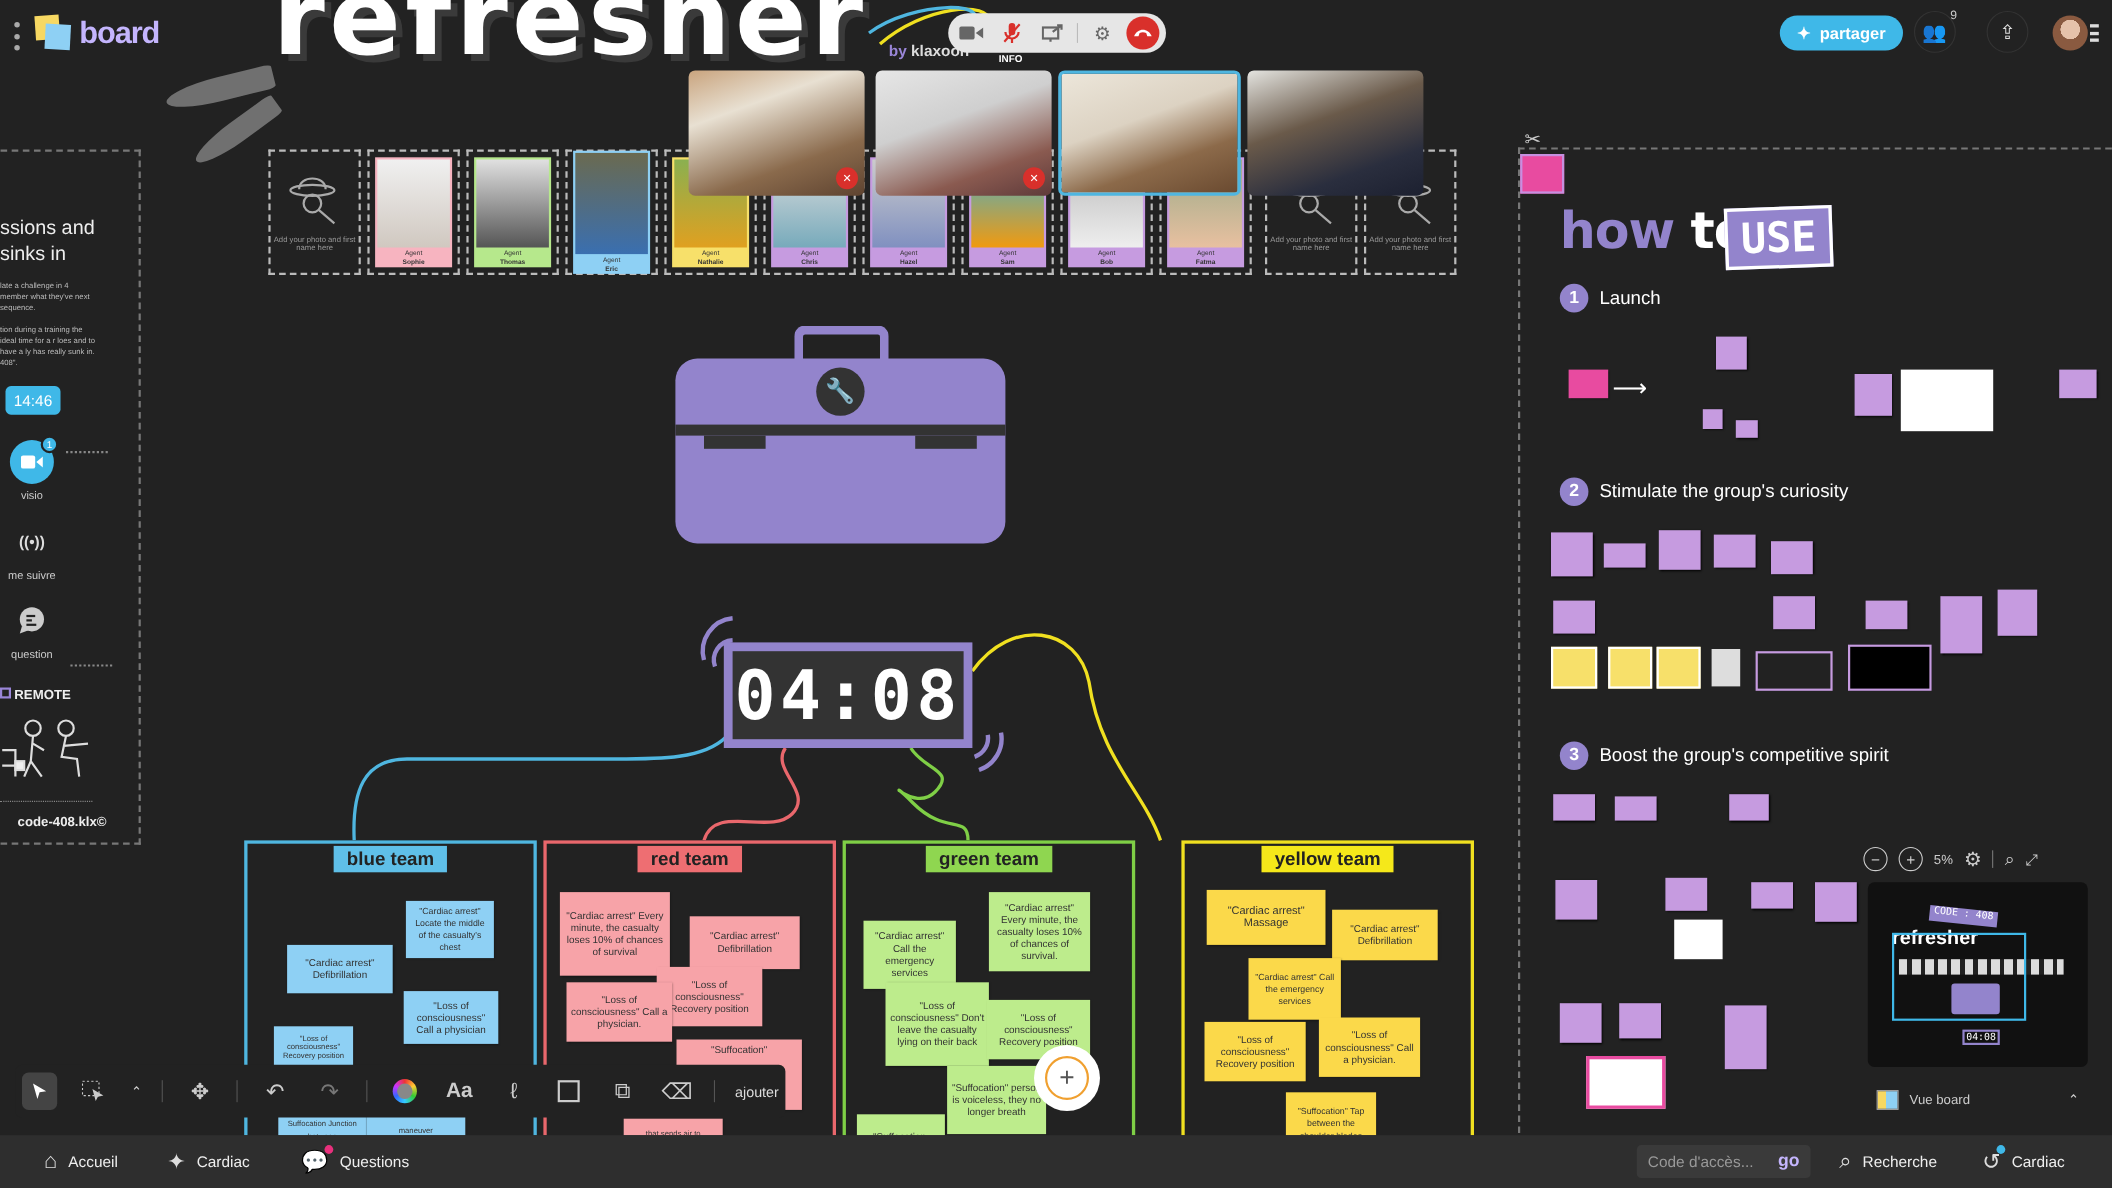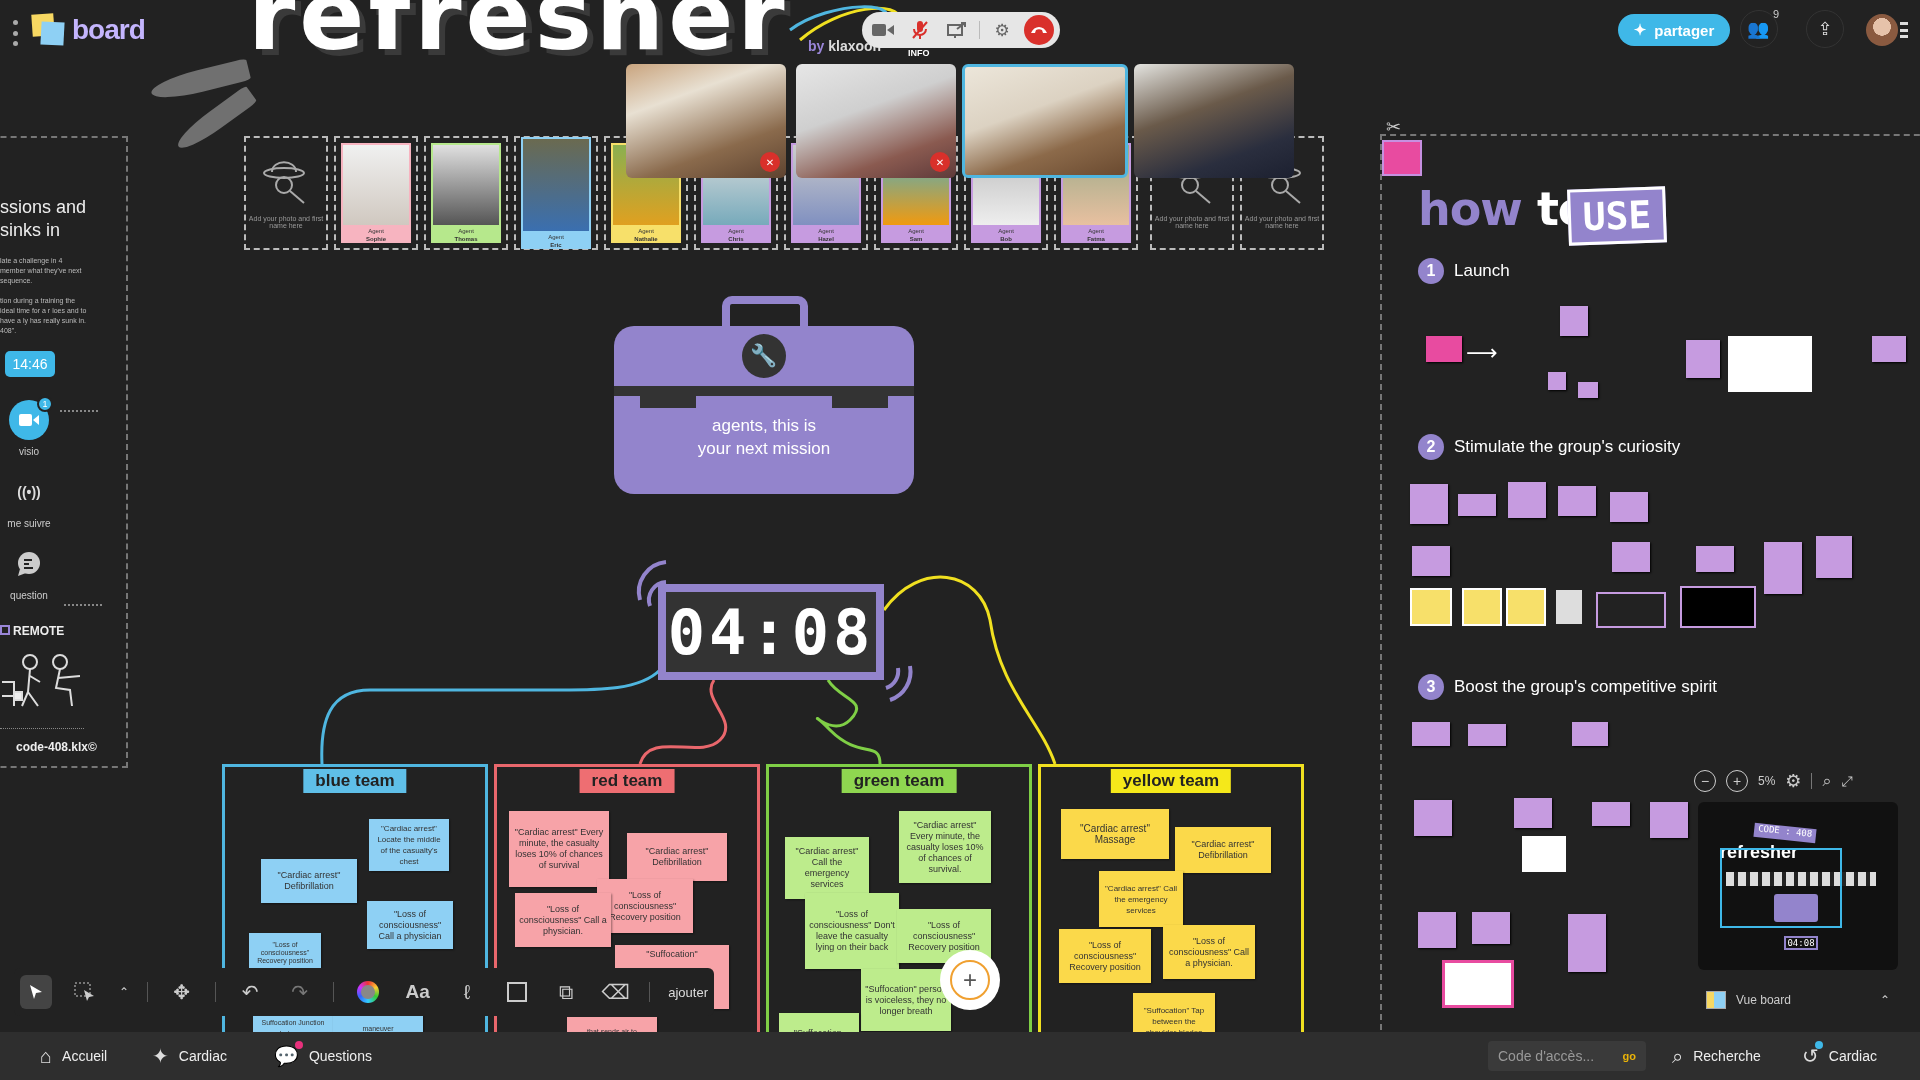--- a/index.html
+++ b/index.html
@@ -96,21 +96,21 @@
 .color-ring span{width:14px;height:14px;border-radius:50%;background:#888}
 .add-fab{left:940px;top:950px;width:60px;height:60px;border-radius:50%;background:#fff;display:flex;align-items:center;justify-content:center}
 .add-fab span{width:40px;height:40px;border-radius:50%;border:2px solid #f0a030;display:flex;align-items:center;justify-content:center;font-size:24px;color:#555}
 
 #bottom-nav{position:absolute;left:0;top:1032px;width:1920px;height:48px;background:#2e2e2e;display:flex;align-items:center}
 .nav-item{display:flex;align-items:center;gap:10px;font-size:14px;color:#eee}
 .nav-item .ic{font-size:20px;color:#ddd;position:relative}
 .dot-pink{position:absolute;right:-4px;top:-3px;width:8px;height:8px;border-radius:50%;background:#e8307c}
 .dot-blue{position:absolute;right:-4px;top:-3px;width:8px;height:8px;border-radius:50%;background:#3fb8e8}
 .code-input{width:158px;height:30px;background:#3a3a3a;border-radius:4px;display:flex;align-items:center;justify-content:space-between;padding:0 10px;font-size:14px;color:#999}
-.code-input b{color:#eab308;font-size:11px}
+.code-input b{color:#c4b5fd;font-size:16px}
 </style>
 </head>
 <body>
 
 <div id="canvas">
 
   <svg class="wires" width="1920" height="1032">
     <path d="M660 670 C 640 690, 600 690, 560 690 L 370 690 C 330 690, 320 720, 322 764" stroke="#4fb6e0" stroke-width="3" fill="none"></path>
     <path d="M714 680 C 700 700, 740 720, 720 740 C 700 760, 650 730, 640 764" stroke="#e9676c" stroke-width="3" fill="none"></path>
     <path d="M828 680 C 840 700, 870 700, 850 720 C 830 740, 800 700, 830 730 C 860 760, 880 740, 880 764" stroke="#7fcf46" stroke-width="3" fill="none"></path>
@@ -328,24 +328,20 @@
   </div>
   <div class="abs video-tile active" style="left:962px;width:166px;background:linear-gradient(160deg,#ece6da 0%,#dcd2c2 40%,#8c6a4a 70%,#6a4a30 100%)"></div>
   <div class="abs video-tile" style="left:1134px;width:160px;background:linear-gradient(160deg,#e4e4e0 0%,#6a5a4a 40%,#2a2e3e 75%,#1c2030 100%)"></div>
 
   <div class="abs tb-handle"></div>
   <div class="abs tb-body"></div>
   <div class="abs tb-band"></div>
   <div class="abs tb-lip1"></div>
   <div class="abs tb-lip2"></div>
   <div class="abs tb-wrench">🔧</div>
-  <div class="abs tb-text">
-    <div>agents, this is</div>
-    <div>your next mission</div>
-  </div>
 
   <div class="abs clock">
     <div class="clock-inner">04:08</div>
   </div>
 
   <div class="abs team" style="left:222px;border-color:#4fb6e0">
     <div class="team-label" style="background:#5fbfe8">blue team</div>
     <div class="note" style="left:144px;top:52px;width:80px;height:52px;background:#8ed0f4;font-size:8px">"Cardiac arrest" Locate the middle of the casualty's chest</div>
     <div class="note" style="left:36px;top:92px;width:96px;height:44px;background:#8ed0f4">"Cardiac arrest" Defibrillation</div>
     <div class="note" style="left:142px;top:134px;width:86px;height:48px;background:#8ed0f4">"Loss of consciousness" Call a physician</div>
@@ -364,21 +360,21 @@
   </div>
   <div class="abs team" style="left:766px;border-color:#7fcf46">
     <div class="team-label" style="background:#8fd650">green team</div>
     <div class="note" style="left:130px;top:44px;width:92px;height:72px;background:#bdec8c">"Cardiac arrest" Every minute, the casualty loses 10% of chances of survival.</div>
     <div class="note" style="left:16px;top:70px;width:84px;height:62px;background:#bdec8c">"Cardiac arrest" Call the emergency services</div>
     <div class="note" style="left:36px;top:126px;width:94px;height:76px;background:#bdec8c">"Loss of consciousness" Don't leave the casualty lying on their back</div>
     <div class="note" style="left:128px;top:142px;width:94px;height:54px;background:#bdec8c">"Loss of consciousness" Recovery position</div>
     <div class="note" style="left:92px;top:202px;width:90px;height:62px;background:#bdec8c">"Suffocation" person is voiceless, they no longer breath</div>
     <div class="note" style="left:10px;top:246px;width:80px;height:40px;background:#bdec8c">"Suffocation.</div>
   </div>
-  <div class="abs team" style="left:1038px;border-color:#f0e020">
+  <div class="abs team" style="left:1074px;border-color:#f0e020">
     <div class="team-label" style="background:#f5e81a">yellow team</div>
     <div class="note" style="left:20px;top:42px;width:108px;height:50px;background:#fbd94a;font-size:10px">"Cardiac arrest" Massage</div>
     <div class="note" style="left:134px;top:60px;width:96px;height:46px;background:#fbd94a">"Cardiac arrest" Defibrillation</div>
     <div class="note" style="left:58px;top:104px;width:84px;height:56px;background:#fbd94a;font-size:8px">"Cardiac arrest" Call the emergency services</div>
     <div class="note" style="left:18px;top:162px;width:92px;height:54px;background:#fbd94a">"Loss of consciousness" Recovery position</div>
     <div class="note" style="left:122px;top:158px;width:92px;height:54px;background:#fbd94a">"Loss of consciousness" Call a physician.</div>
     <div class="note" style="left:92px;top:226px;width:82px;height:56px;background:#fbd94a;font-size:8px">"Suffocation" Tap between the shoulder blades</div>
   </div>
 
   <div class="abs right-panel"></div>

